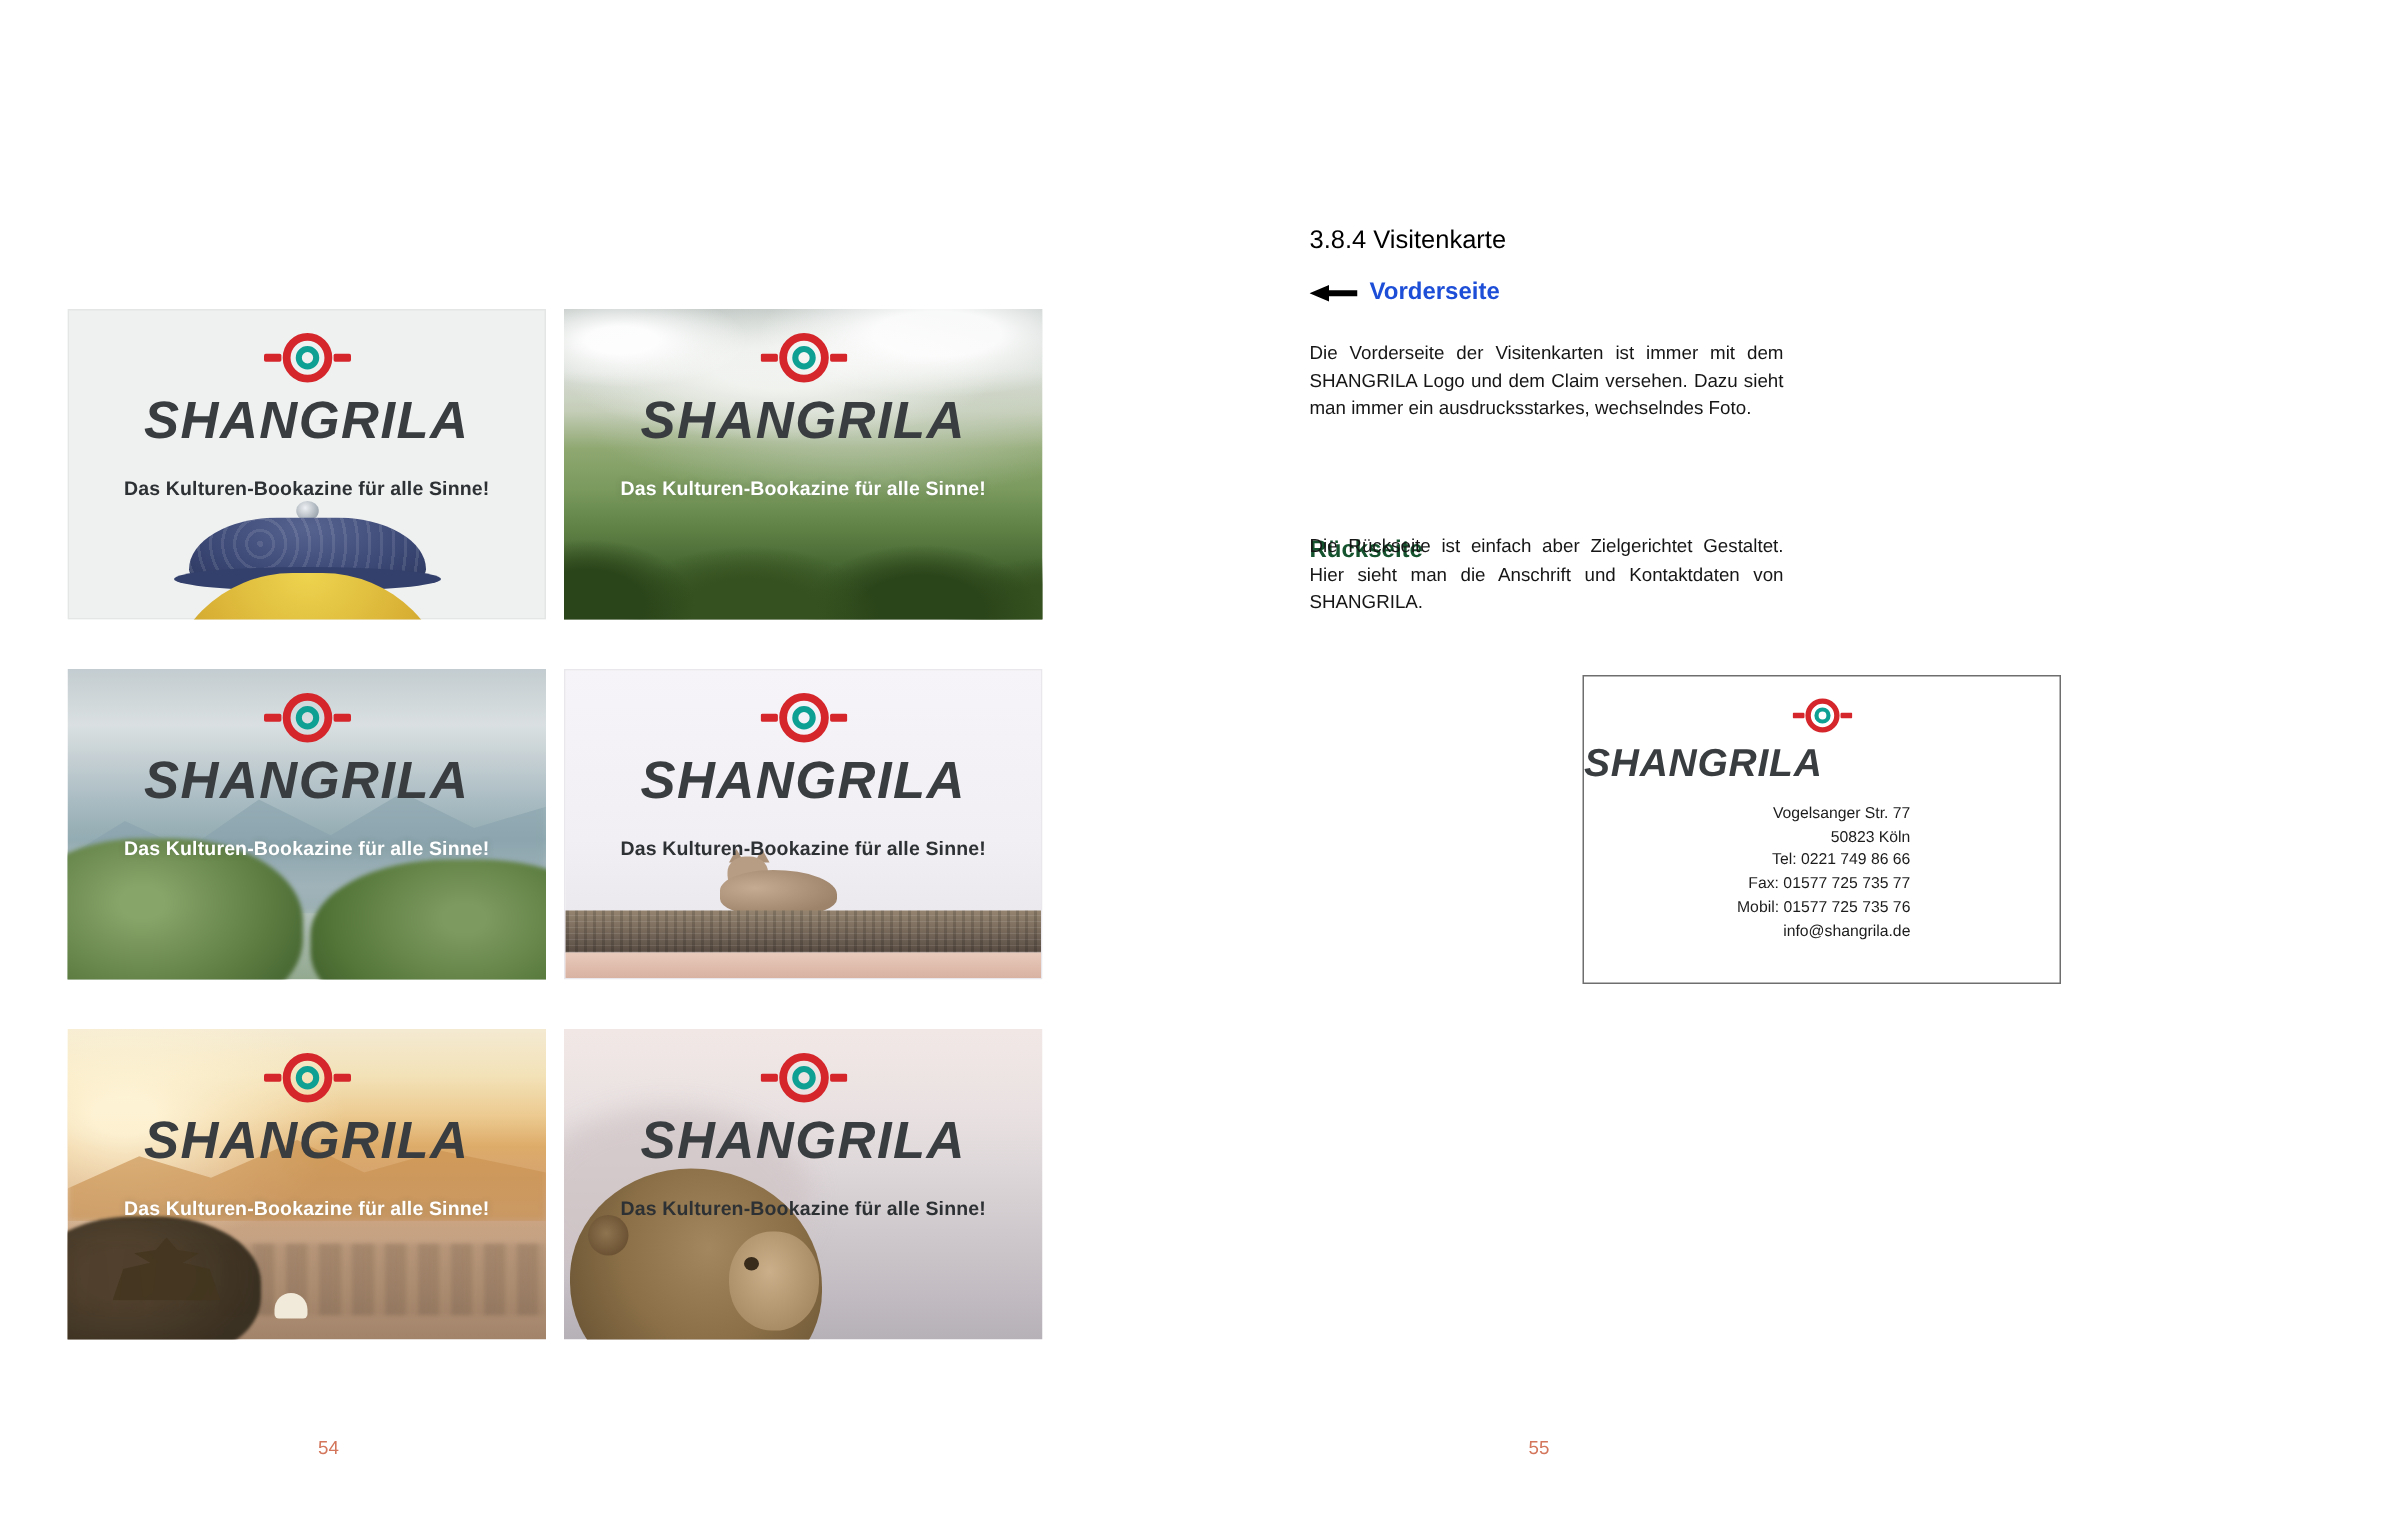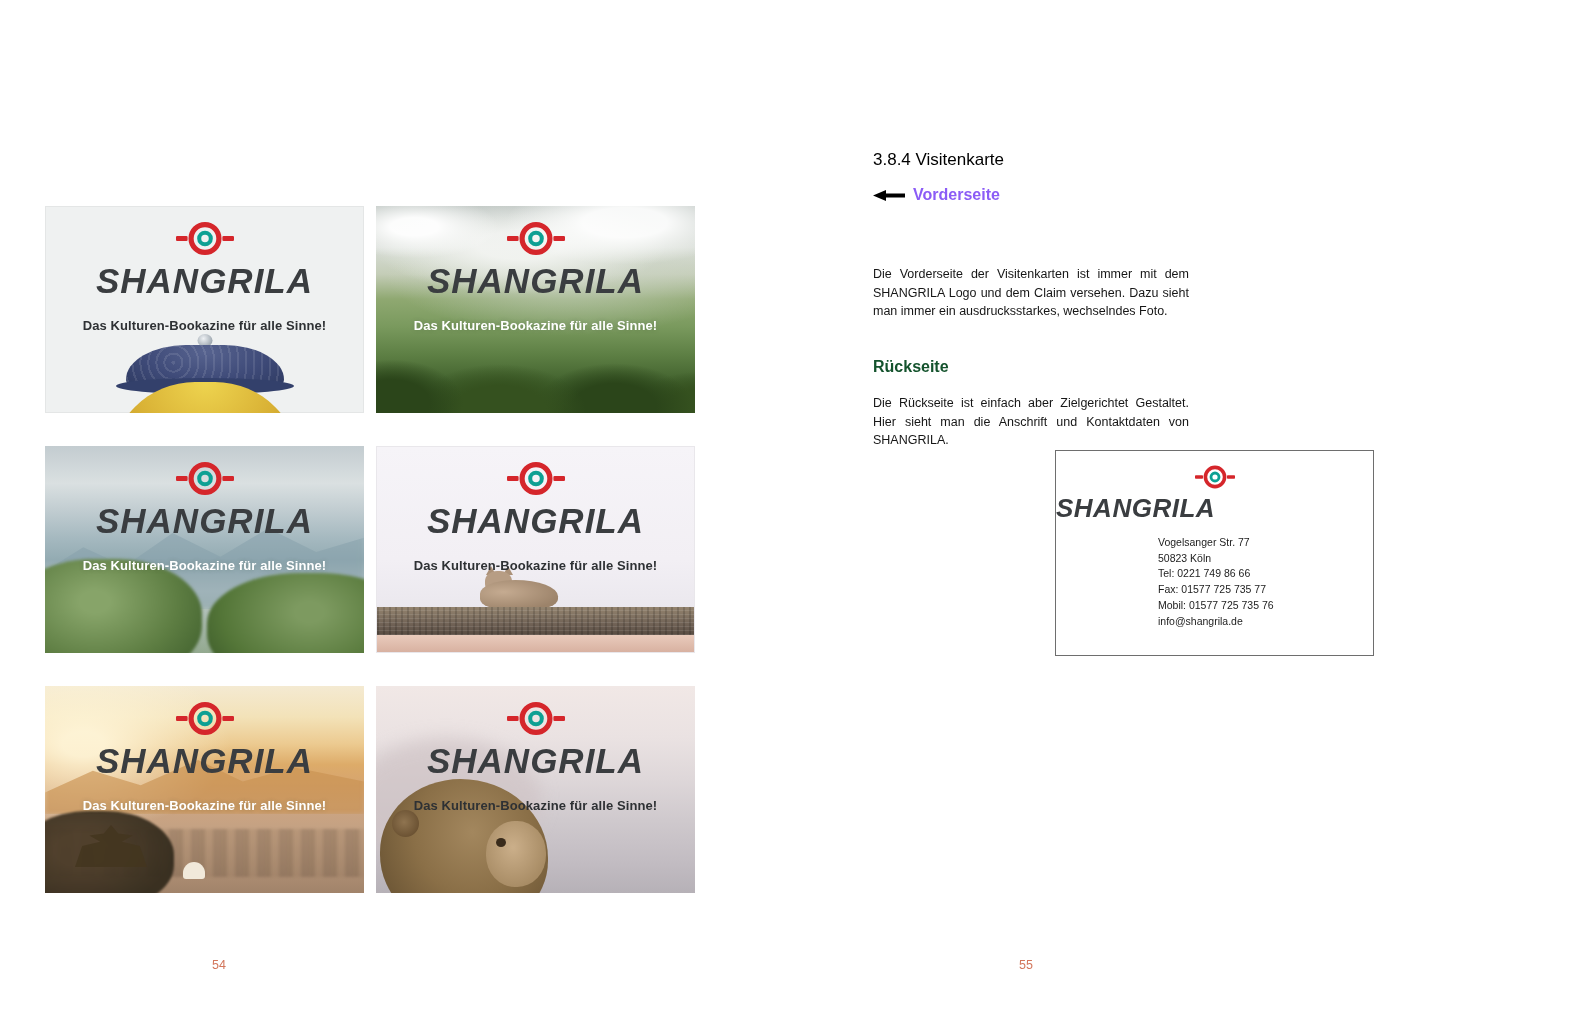--- a/index.html
+++ b/index.html
@@ -103,33 +103,33 @@
   .c6 .monkey-ear{position:absolute;bottom:56px;left:16px;width:27px;height:27px;border-radius:50%;
     background:radial-gradient(circle at 45% 45%,#8f7450,#684f30 78%);}
   .c6 .monkey-face{position:absolute;bottom:6px;left:110px;width:60px;height:66px;border-radius:48%;
     background:radial-gradient(ellipse at 45% 40%,#cbaf8a,#a88c65 72%);}
   .c6 .monkey-eye{position:absolute;bottom:46px;left:120px;width:10px;height:9px;border-radius:50%;
     background:#392b1b;}
 
   
   .rp-title{left:873px;top:150px;font-size:17px;font-weight:400;color:#000;}
   .rp-subhead{left:873px;top:186px;display:flex;align-items:center;gap:8px;}
-  .rp-subhead .lbl{font-size:16px;font-weight:700;color:#8b5cf6;}
+  .rp-subhead .lbl{font-size:16px;font-weight:700;color:#1d4ed8;}
   .rp-para{width:316px;font-size:12.5px;line-height:18.5px;color:#161616;
-    text-align:justify;margin-top:39px;}
+    text-align:justify;}
   .rp-para1{left:873px;top:226px;}
   .rp-head2{left:873px;top:316px;font-size:16px;font-weight:700;color:#14532d;margin-top:42px;}
   .rp-para2{left:873px;top:355px;}
 
   
   .back-card{left:1055px;top:450px;width:319px;height:206px;background:#fff;border:1px solid #6e6e6e;}
   .back-card .logo{top:14px;}
   .back-card .wordmark{top:44px;font-size:26px;letter-spacing:.5px;}
   .back-card .address{position:absolute;left:102px;top:84px;font-size:10.5px;line-height:15.7px;
-    color:#1c1c1c;text-align:left;}
+    color:#1c1c1c;text-align:right;}
 
   .page-num{position:absolute;width:44px;text-align:center;top:958px;
     font-size:12.5px;color:var(--pagenum);}
   .page-num.l{left:197px;} .page-num.r{left:1004px;}
 </style>
 </head>
 <body>
 
 <svg width="0" height="0" style="position:absolute" aria-hidden="true">
   <symbol id="eyelogo" viewBox="0 0 100 60">

